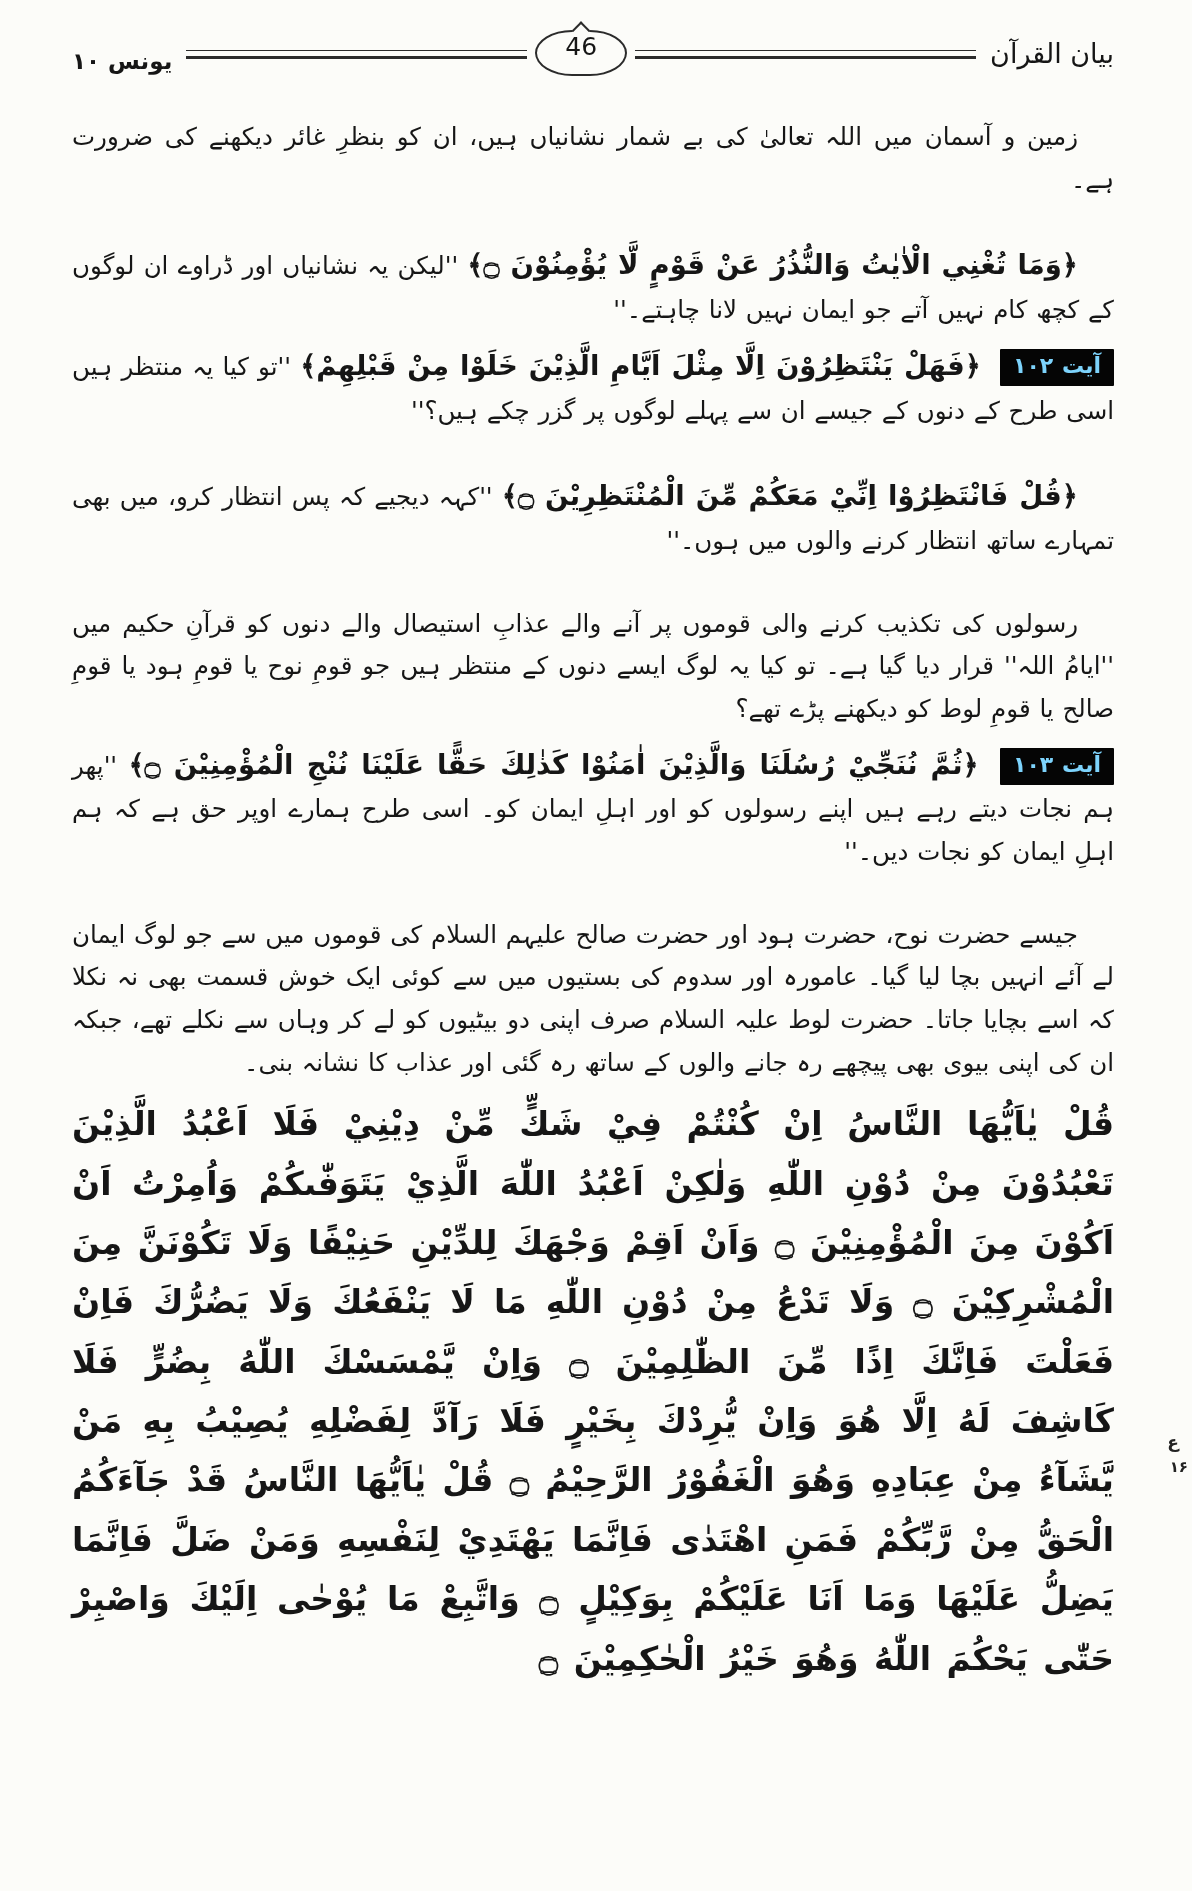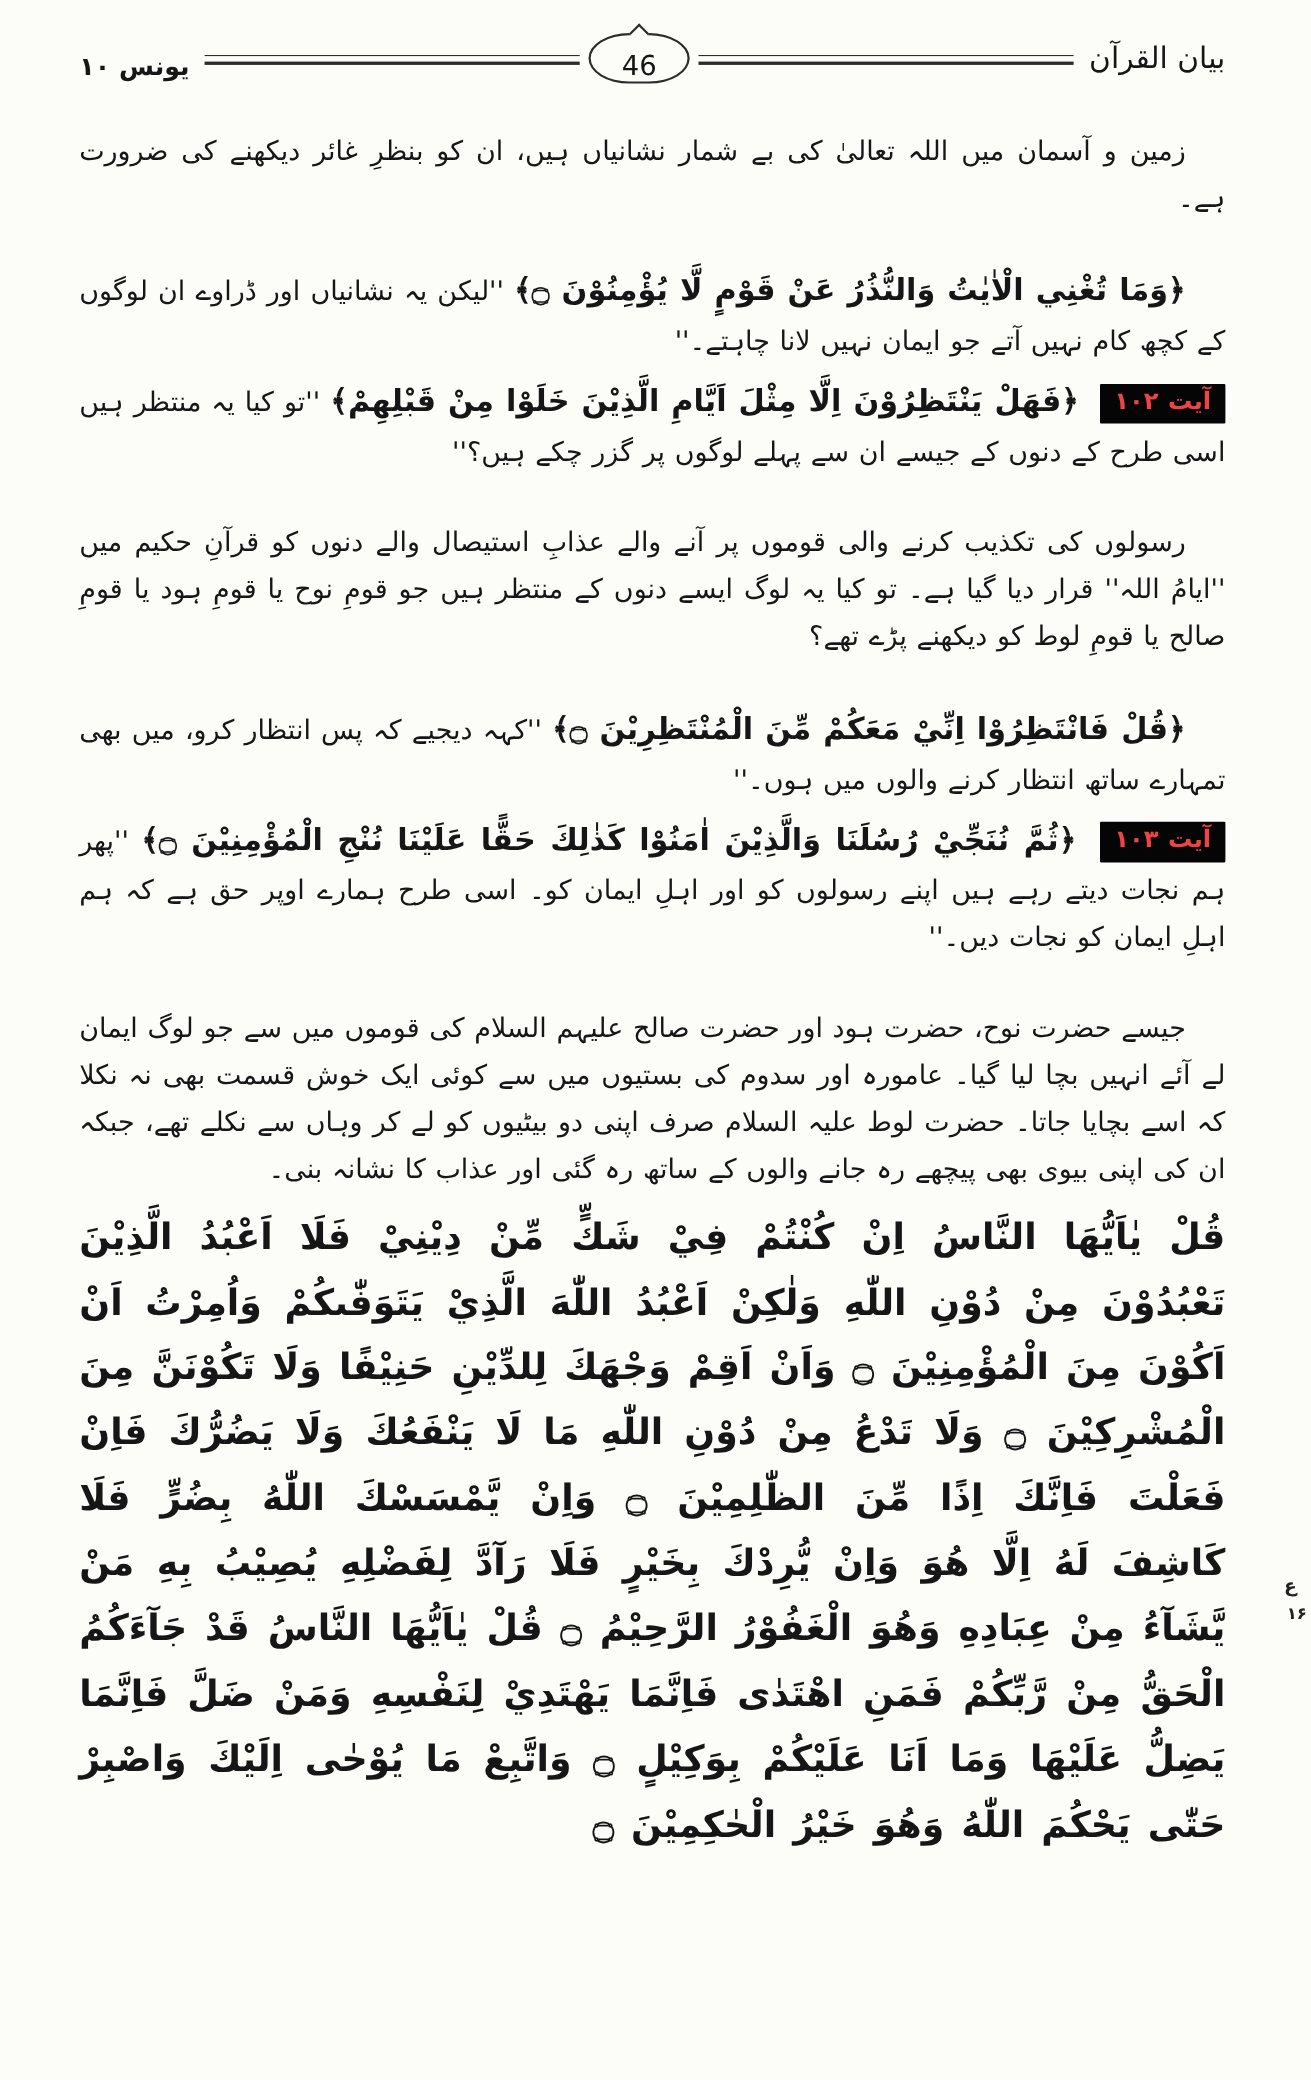--- a/index.html
+++ b/index.html
@@ -9,36 +9,36 @@
     position:relative;direction:rtl;color:#161616;
     padding:30px 78px 20px 72px;box-sizing:border-box;overflow:hidden;
   }
   
   .hdr{display:flex;align-items:center;margin-bottom:28px;}
   .hdr-book{font-size:27px;font-weight:normal;white-space:nowrap;padding-left:6px;}
   .hdr-surah{font-size:23px;font-weight:bold;white-space:nowrap;padding-right:6px;margin-top:16px;}
   .hdr-rule{flex:1;height:5px;border-top:1px solid #2b2b2b;border-bottom:3px solid #2b2b2b;margin:2px 8px 0;}
   .hdr-pageno{
     min-width:88px;height:42px;border:2px solid #2b2b2b;border-radius:50% / 62%;
-    display:flex;align-items:flex-end;justify-content:center;
+    display:flex;align-items:flex-start;justify-content:center;
     font-size:25px;background:#fcfcf9;position:relative;direction:ltr;
   }
   .hdr-pageno::before{
     content:"";position:absolute;top:-8px;left:50%;
     transform:translateX(-50%) rotate(45deg);
     width:11px;height:11px;background:#fcfcf9;
     border-top:2px solid #2b2b2b;border-left:2px solid #2b2b2b;
   }
   
   .para{font-size:24.5px;line-height:1.74;text-align:justify;margin:0 0 10px;word-spacing:1px;}
   .ind{text-indent:36px;margin-top:40px;}
   .ar{font-weight:bold;font-size:27.5px;}
   .tr{font-size:24.5px;}
   .badge{
-    display:inline-block;background:#050505;color:#ef4444;font-weight:bold;
+    display:inline-block;background:#050505;color:#7dd3fc;font-weight:bold;
     font-size:22px;line-height:1.4;padding:2px 13px 4px;margin-left:10px;
     vertical-align:middle;border-radius:1px;
   }
   .heading{font-size:45px;font-weight:bold;text-align:center;margin:28px 0 22px;letter-spacing:1px;}
   .quran{font-size:33px;font-weight:bold;line-height:1.8;text-align:justify;word-spacing:4px;margin:0;}
   
   .note{
     position:absolute;right:4px;top:1430px;width:30px;text-align:center;
     font-size:15px;font-weight:bold;line-height:1.5;color:#222;
   }
@@ -66,26 +66,26 @@
     <span class="ar" lang="ar">﴿وَمَا تُغْنِي الْاٰيٰتُ وَالنُّذُرُ عَنْ قَوْمٍ لَّا يُؤْمِنُوْنَ ۝﴾</span>
     <span class="tr">''لیکن یہ نشانیاں اور ڈراوے ان لوگوں کے کچھ کام نہیں آتے جو ایمان نہیں لانا چاہتے۔''</span>
   </p>
 
   <p class="para">
     <span class="badge">آیت ۱۰۲</span>
     <span class="ar" lang="ar">﴿فَهَلْ يَنْتَظِرُوْنَ اِلَّا مِثْلَ اَيَّامِ الَّذِيْنَ خَلَوْا مِنْ قَبْلِهِمْ﴾</span>
     <span class="tr">''تو کیا یہ منتظر ہیں اسی طرح کے دنوں کے جیسے ان سے پہلے لوگوں پر گزر چکے ہیں؟''</span>
   </p>
 
-  <p class="para ind">رسولوں کی تکذیب کرنے والی قوموں پر آنے والے عذابِ استیصال والے دنوں کو قرآنِ حکیم میں ''ایامُ اللہ'' قرار دیا گیا ہے۔ تو کیا یہ لوگ ایسے دنوں کے منتظر ہیں جو قومِ نوح یا قومِ ہود یا قومِ صالح یا قومِ لوط کو دیکھنے پڑے تھے؟</p>
-
   <p class="para ind">
     <span class="ar" lang="ar">﴿قُلْ فَانْتَظِرُوْا اِنِّيْ مَعَكُمْ مِّنَ الْمُنْتَظِرِيْنَ ۝﴾</span>
     <span class="tr">''کہہ دیجیے کہ پس انتظار کرو، میں بھی تمہارے ساتھ انتظار کرنے والوں میں ہوں۔''</span>
   </p>
+
+  <p class="para ind">رسولوں کی تکذیب کرنے والی قوموں پر آنے والے عذابِ استیصال والے دنوں کو قرآنِ حکیم میں ''ایامُ اللہ'' قرار دیا گیا ہے۔ تو کیا یہ لوگ ایسے دنوں کے منتظر ہیں جو قومِ نوح یا قومِ ہود یا قومِ صالح یا قومِ لوط کو دیکھنے پڑے تھے؟</p>
 
   <p class="para">
     <span class="badge">آیت ۱۰۳</span>
     <span class="ar" lang="ar">﴿ثُمَّ نُنَجِّيْ رُسُلَنَا وَالَّذِيْنَ اٰمَنُوْا كَذٰلِكَ حَقًّا عَلَيْنَا نُنْجِ الْمُؤْمِنِيْنَ ۝﴾</span>
     <span class="tr">''پھر ہم نجات دیتے رہے ہیں اپنے رسولوں کو اور اہلِ ایمان کو۔ اسی طرح ہمارے اوپر حق ہے کہ ہم اہلِ ایمان کو نجات دیں۔''</span>
   </p>
 
   <p class="para ind">جیسے حضرت نوح، حضرت ہود اور حضرت صالح علیہم السلام کی قوموں میں سے جو لوگ ایمان لے آئے انہیں بچا لیا گیا۔ عامورہ اور سدوم کی بستیوں میں سے کوئی ایک خوش قسمت بھی نہ نکلا کہ اسے بچایا جاتا۔ حضرت لوط علیہ السلام صرف اپنی دو بیٹیوں کو لے کر وہاں سے نکلے تھے، جبکہ ان کی اپنی بیوی بھی پیچھے رہ جانے والوں کے ساتھ رہ گئی اور عذاب کا نشانہ بنی۔</p>
 
 

